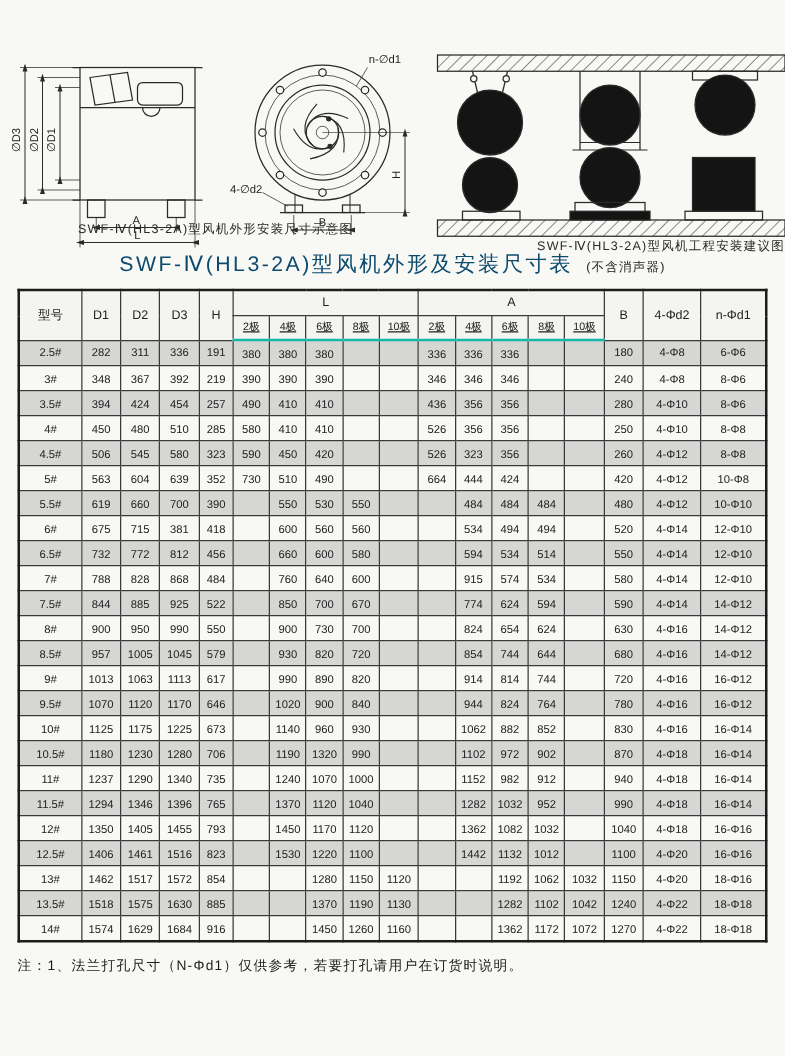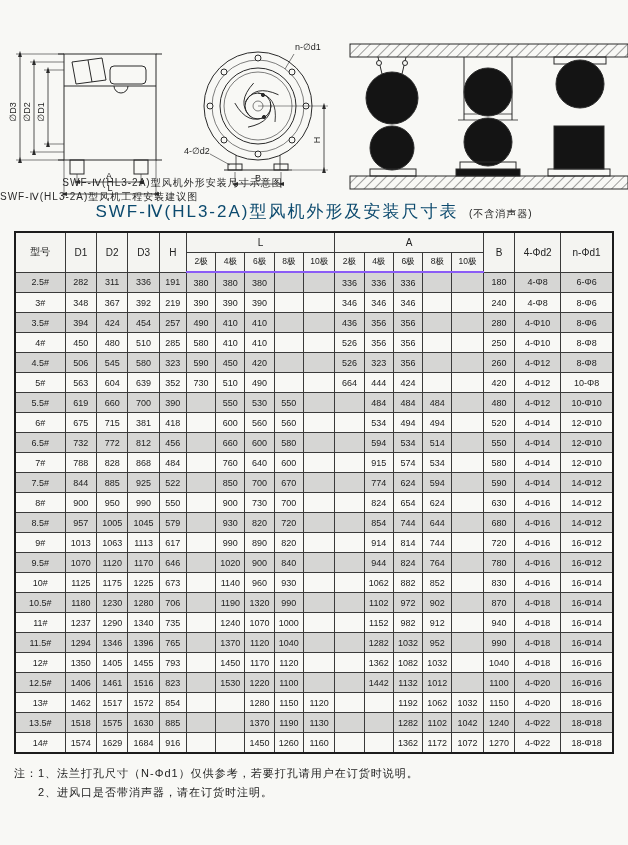--- a/index.html
+++ b/index.html
@@ -7,36 +7,36 @@
     width:628px;height:845px;background:#f8f8f5;margin:0 auto;
     font-family:"Liberation Sans",sans-serif;color:#1e1e1e;
     position:relative;overflow:hidden;
   }
   .figures{display:flex;align-items:flex-start;padding:8px 2px 0 2px;height:168px;}
   .fig{flex:0 0 auto;margin-top:28px;}
   svg{display:block;}
   .dimtxt{font-size:9px;fill:#222;font-family:"Liberation Sans",sans-serif;}
   .captions{display:flex;height:18px;font-size:10px;color:#2a2a2a;letter-spacing:1px;flex-direction:column;}
   .captions .cap-left{width:345px;text-align:center;}
-  .captions .cap-right{flex:1;text-align:left;}
+  .captions .cap-right{flex:1;text-align:right;}
   .title-row{text-align:center;margin-top:6px;height:26px;white-space:nowrap;}
   .title-main{font-size:17px;font-weight:normal;letter-spacing:2px;color:#0c4a6e;}
   .title-suffix{font-size:10px;color:#222;margin-left:6px;letter-spacing:1px;text-align:center;}
   table.dim{
     border-collapse:collapse;table-layout:fixed;width:600px;margin:5px auto 0 auto;
     border:2px solid #1c1c1c;
   }
   table.dim th,table.dim td{
     border:1px solid #3a3a3a;text-align:center;vertical-align:middle;
     font-size:9px;padding:0;height:19px;overflow:hidden;white-space:nowrap;
     font-weight:normal;color:#222;
   }
   table.dim thead th{font-size:10px;background:#f4f4f1;}
   table.dim thead tr.pole-row th{font-size:8.5px;height:18px;}
-  table.dim thead tr:last-child th{border-bottom:2px solid #8b5cf6;}
+  table.dim thead tr:last-child th{border-bottom:2px solid #14b8a6;text-decoration:underline;}
   tr.shade td{background:#d6d6d4;}
   .notes{margin:10px 0 0 14px;font-size:11px;line-height:1.75;color:#1c1c1c;letter-spacing:1px;display:flex;}
   .notes .note-label{flex:0 0 auto;}
   .notes .note-items{flex:1;}
 </style>
 </head>
 <body>
 
 <div class="page">
 
@@ -730,17 +730,16 @@
           <td>4-Φ22</td>
           <td>18-Φ18</td>
         </tr>
       </tbody>
   </table>
 
   <div class="notes">
     <span class="note-label">注：</span>
     <span class="note-items">
       <span style="display:block;">1、法兰打孔尺寸（N-Φd1）仅供参考，若要打孔请用户在订货时说明。</span>
-      <span style="display:block;">2、进风口是否带消声器，请在订货时注明。</span>
     </span>
   </div>
 
 </div>
 
 </body></html>

